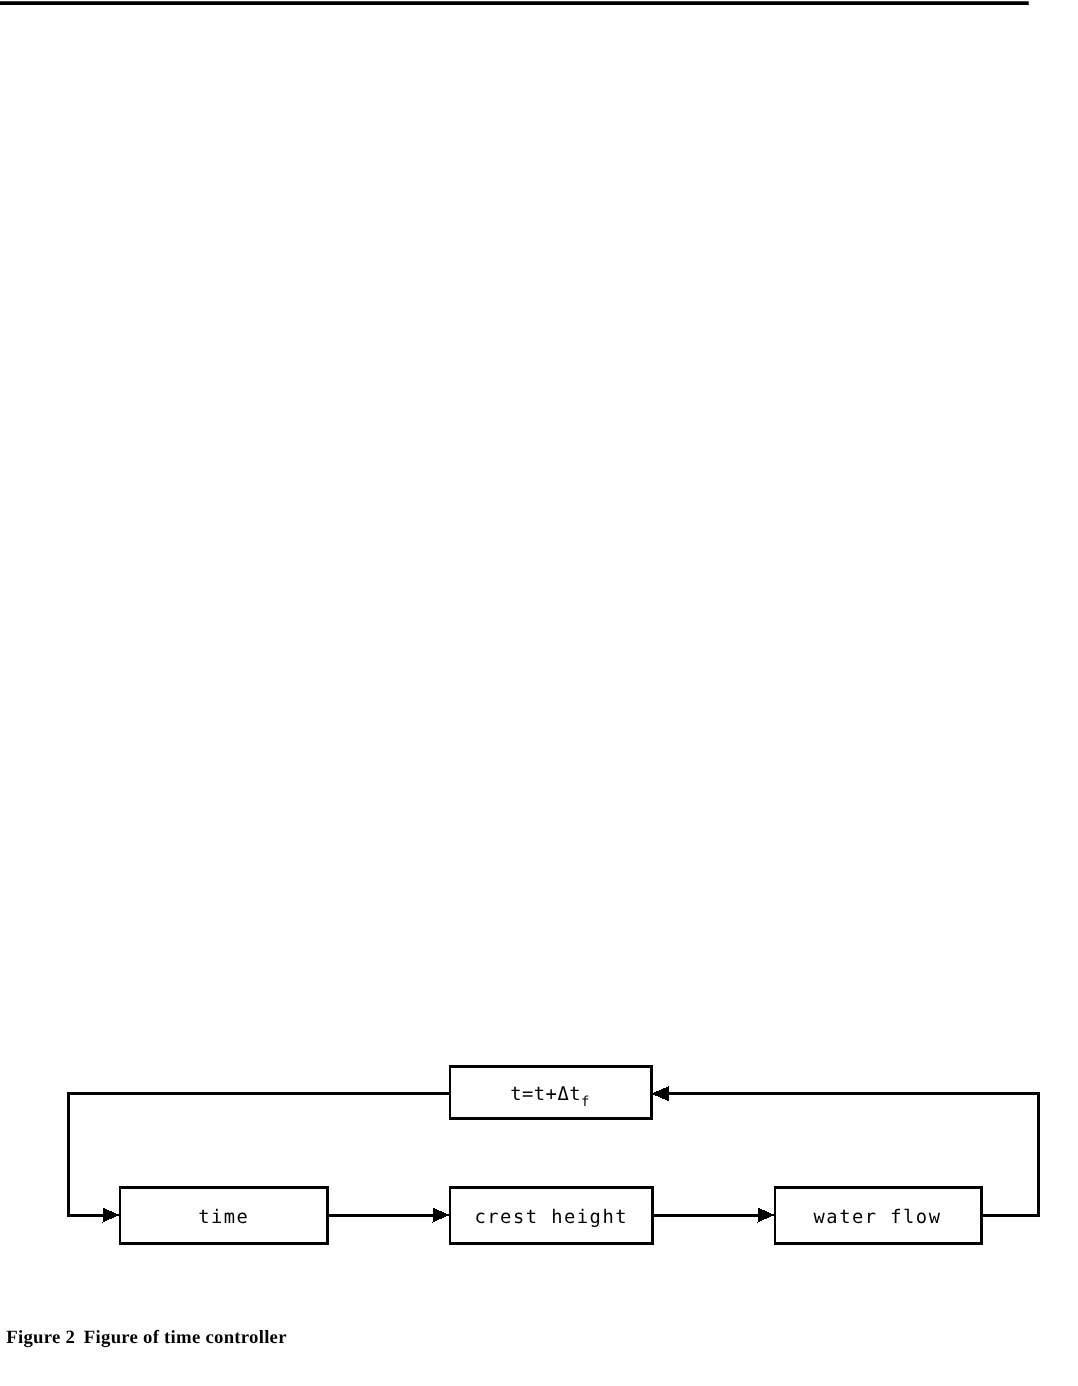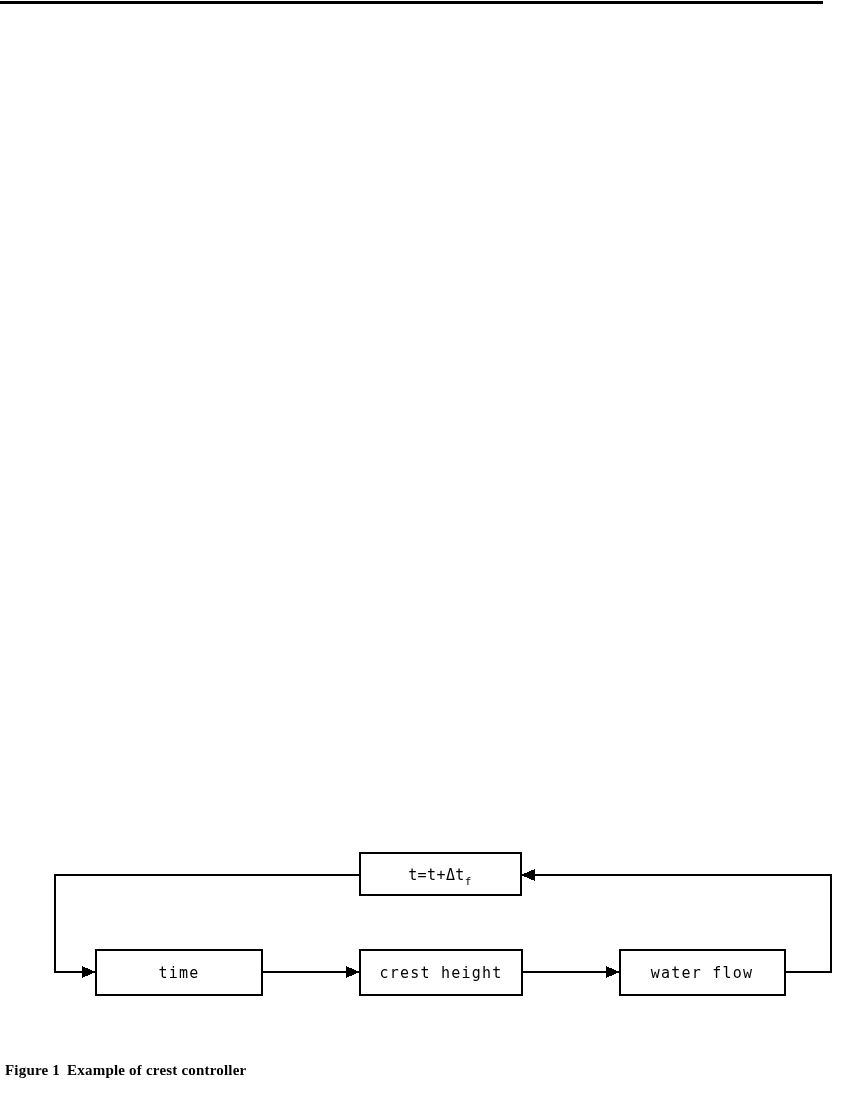--- a/index.html
+++ b/index.html
@@ -114,13 +114,13 @@
     </g>
 
     <g>
       <rect x="620" y="110" width="165" height="45" fill="#ffffff" stroke="#000000" stroke-width="2.2"></rect>
       <text class="dgm-text" x="702" y="138" text-anchor="middle">water flow</text>
     </g>
 
   </svg>
 </div>
 
-<div class="caption"><span>Figure 1</span><span class="cap-gap"></span><span>Example of crest controller</span></div>
+<div class="caption"><span>Figure 2</span><span class="cap-gap"></span><span>Figure of time controller</span></div>
 
 </body></html>

